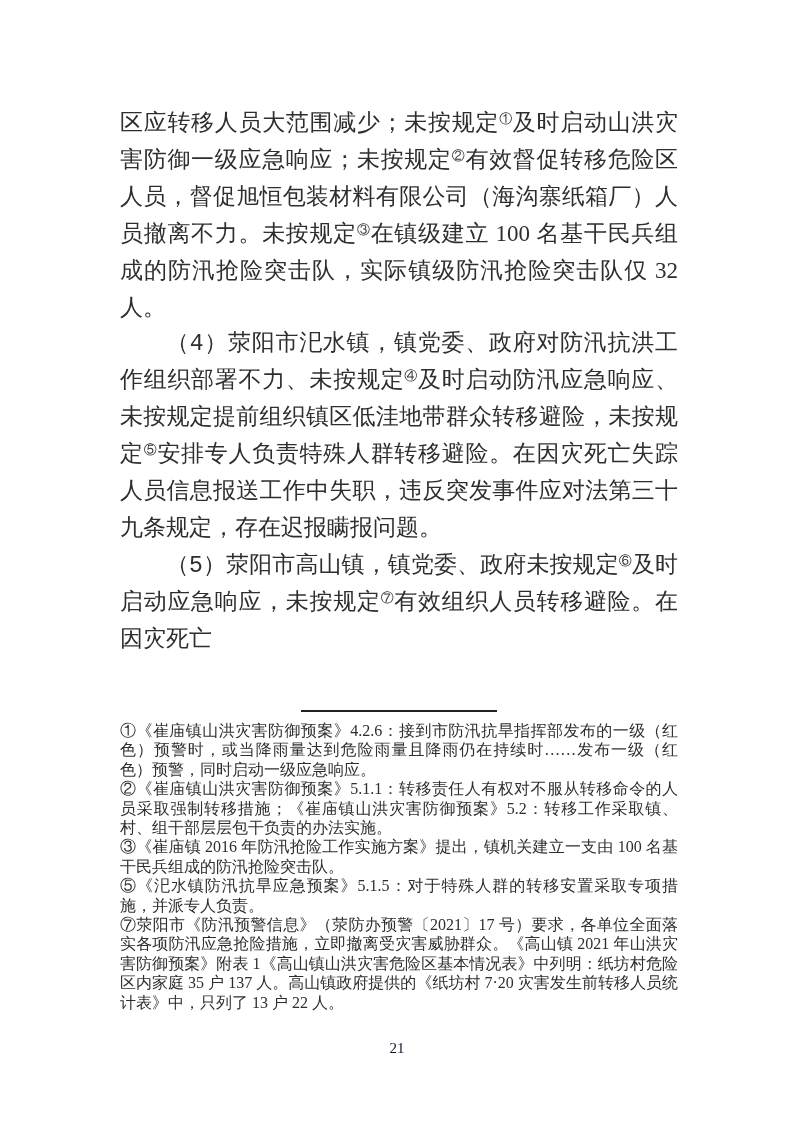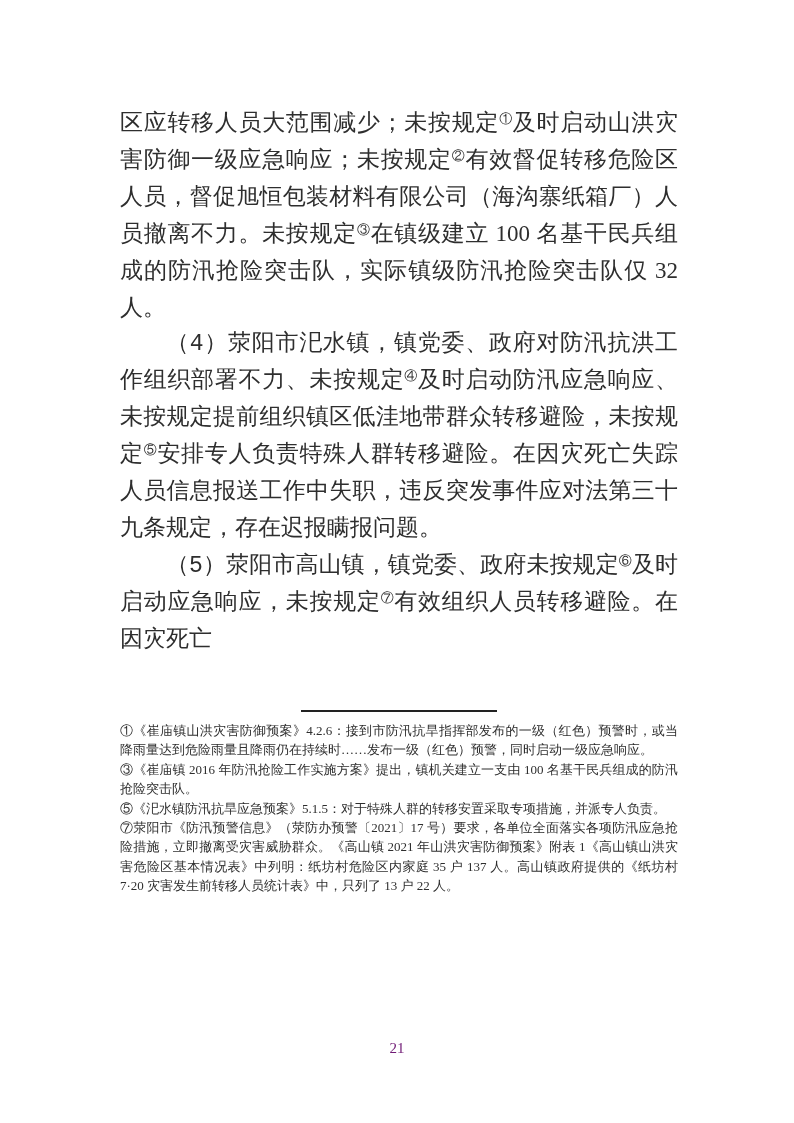--- a/index.html
+++ b/index.html
@@ -44,52 +44,53 @@
   }
   .footnote-separator {
     margin-top: 51px;
     width: 196px;
     height: 0;
     border: none;
     border-top: 2px solid #222222;
   }
   .footnotes {
     margin-top: 9px;
-    font-size: 13px;
+    font-size: 16px;
     line-height: 19.4px;
     text-align: justify;
   }
   .footnote {
     margin: 0;
   }
   .page-number {
     position: absolute;
     top: 1040px;
     left: 0;
     width: 100%;
     text-align: center;
     font-size: 15px;
-    color: #701a75;
+    color: #0f172a;
   }
 </style>
 </head>
 <body>
 
 <div class="page">
   <div class="content">
     <div class="body-text">
         <p class="para">区应转移人员大范围减少；未按规定<sup class="fnref">①</sup>及时启动山洪灾害防御一级应急响应；未按规定<sup class="fnref">②</sup>有效督促转移危险区人员，督促旭恒包装材料有限公司（海沟寨纸箱厂）人员撤离不力。未按规定<sup class="fnref">③</sup>在镇级建立 100 名基干民兵组成的防汛抢险突击队，实际镇级防汛抢险突击队仅 32 人。</p>
         <p class="para indent">（4）荥阳市汜水镇，镇党委、政府对防汛抗洪工作组织部署不力、未按规定<sup class="fnref">④</sup>及时启动防汛应急响应、未按规定提前组织镇区低洼地带群众转移避险，未按规定<sup class="fnref">⑤</sup>安排专人负责特殊人群转移避险。在因灾死亡失踪人员信息报送工作中失职，违反突发事件应对法第三十九条规定，存在迟报瞒报问题。</p>
         <p class="para indent">（5）荥阳市高山镇，镇党委、政府未按规定<sup class="fnref">⑥</sup>及时启动应急响应，未按规定<sup class="fnref">⑦</sup>有效组织人员转移避险。在因灾死亡</p>
       </div>
 
     <hr class="footnote-separator">
 
     <div class="footnotes">
         <p class="footnote">①《崔庙镇山洪灾害防御预案》4.2.6：接到市防汛抗旱指挥部发布的一级（红色）预警时，或当降雨量达到危险雨量且降雨仍在持续时……发布一级（红色）预警，同时启动一级应急响应。</p>
+        <p class="footnote">②《崔庙镇山洪灾害防御预案》5.1.1：转移责任人有权对不服从转移命令的人员采取强制转移措施；《崔庙镇山洪灾害防御预案》5.2：转移工作采取镇、村、组干部层层包干负责的办法实施。</p>
         <p class="footnote">③《崔庙镇 2016 年防汛抢险工作实施方案》提出，镇机关建立一支由 100 名基干民兵组成的防汛抢险突击队。</p>
         <p class="footnote">⑤《汜水镇防汛抗旱应急预案》5.1.5：对于特殊人群的转移安置采取专项措施，并派专人负责。</p>
         <p class="footnote">⑦荥阳市《防汛预警信息》（荥防办预警〔2021〕17 号）要求，各单位全面落实各项防汛应急抢险措施，立即撤离受灾害威胁群众。《高山镇 2021 年山洪灾害防御预案》附表 1《高山镇山洪灾害危险区基本情况表》中列明：纸坊村危险区内家庭 35 户 137 人。高山镇政府提供的《纸坊村 7·20 灾害发生前转移人员统计表》中，只列了 13 户 22 人。</p>
       </div>
   </div>
 
   <div class="page-number">21</div>
 </div>
 
 </body></html>

